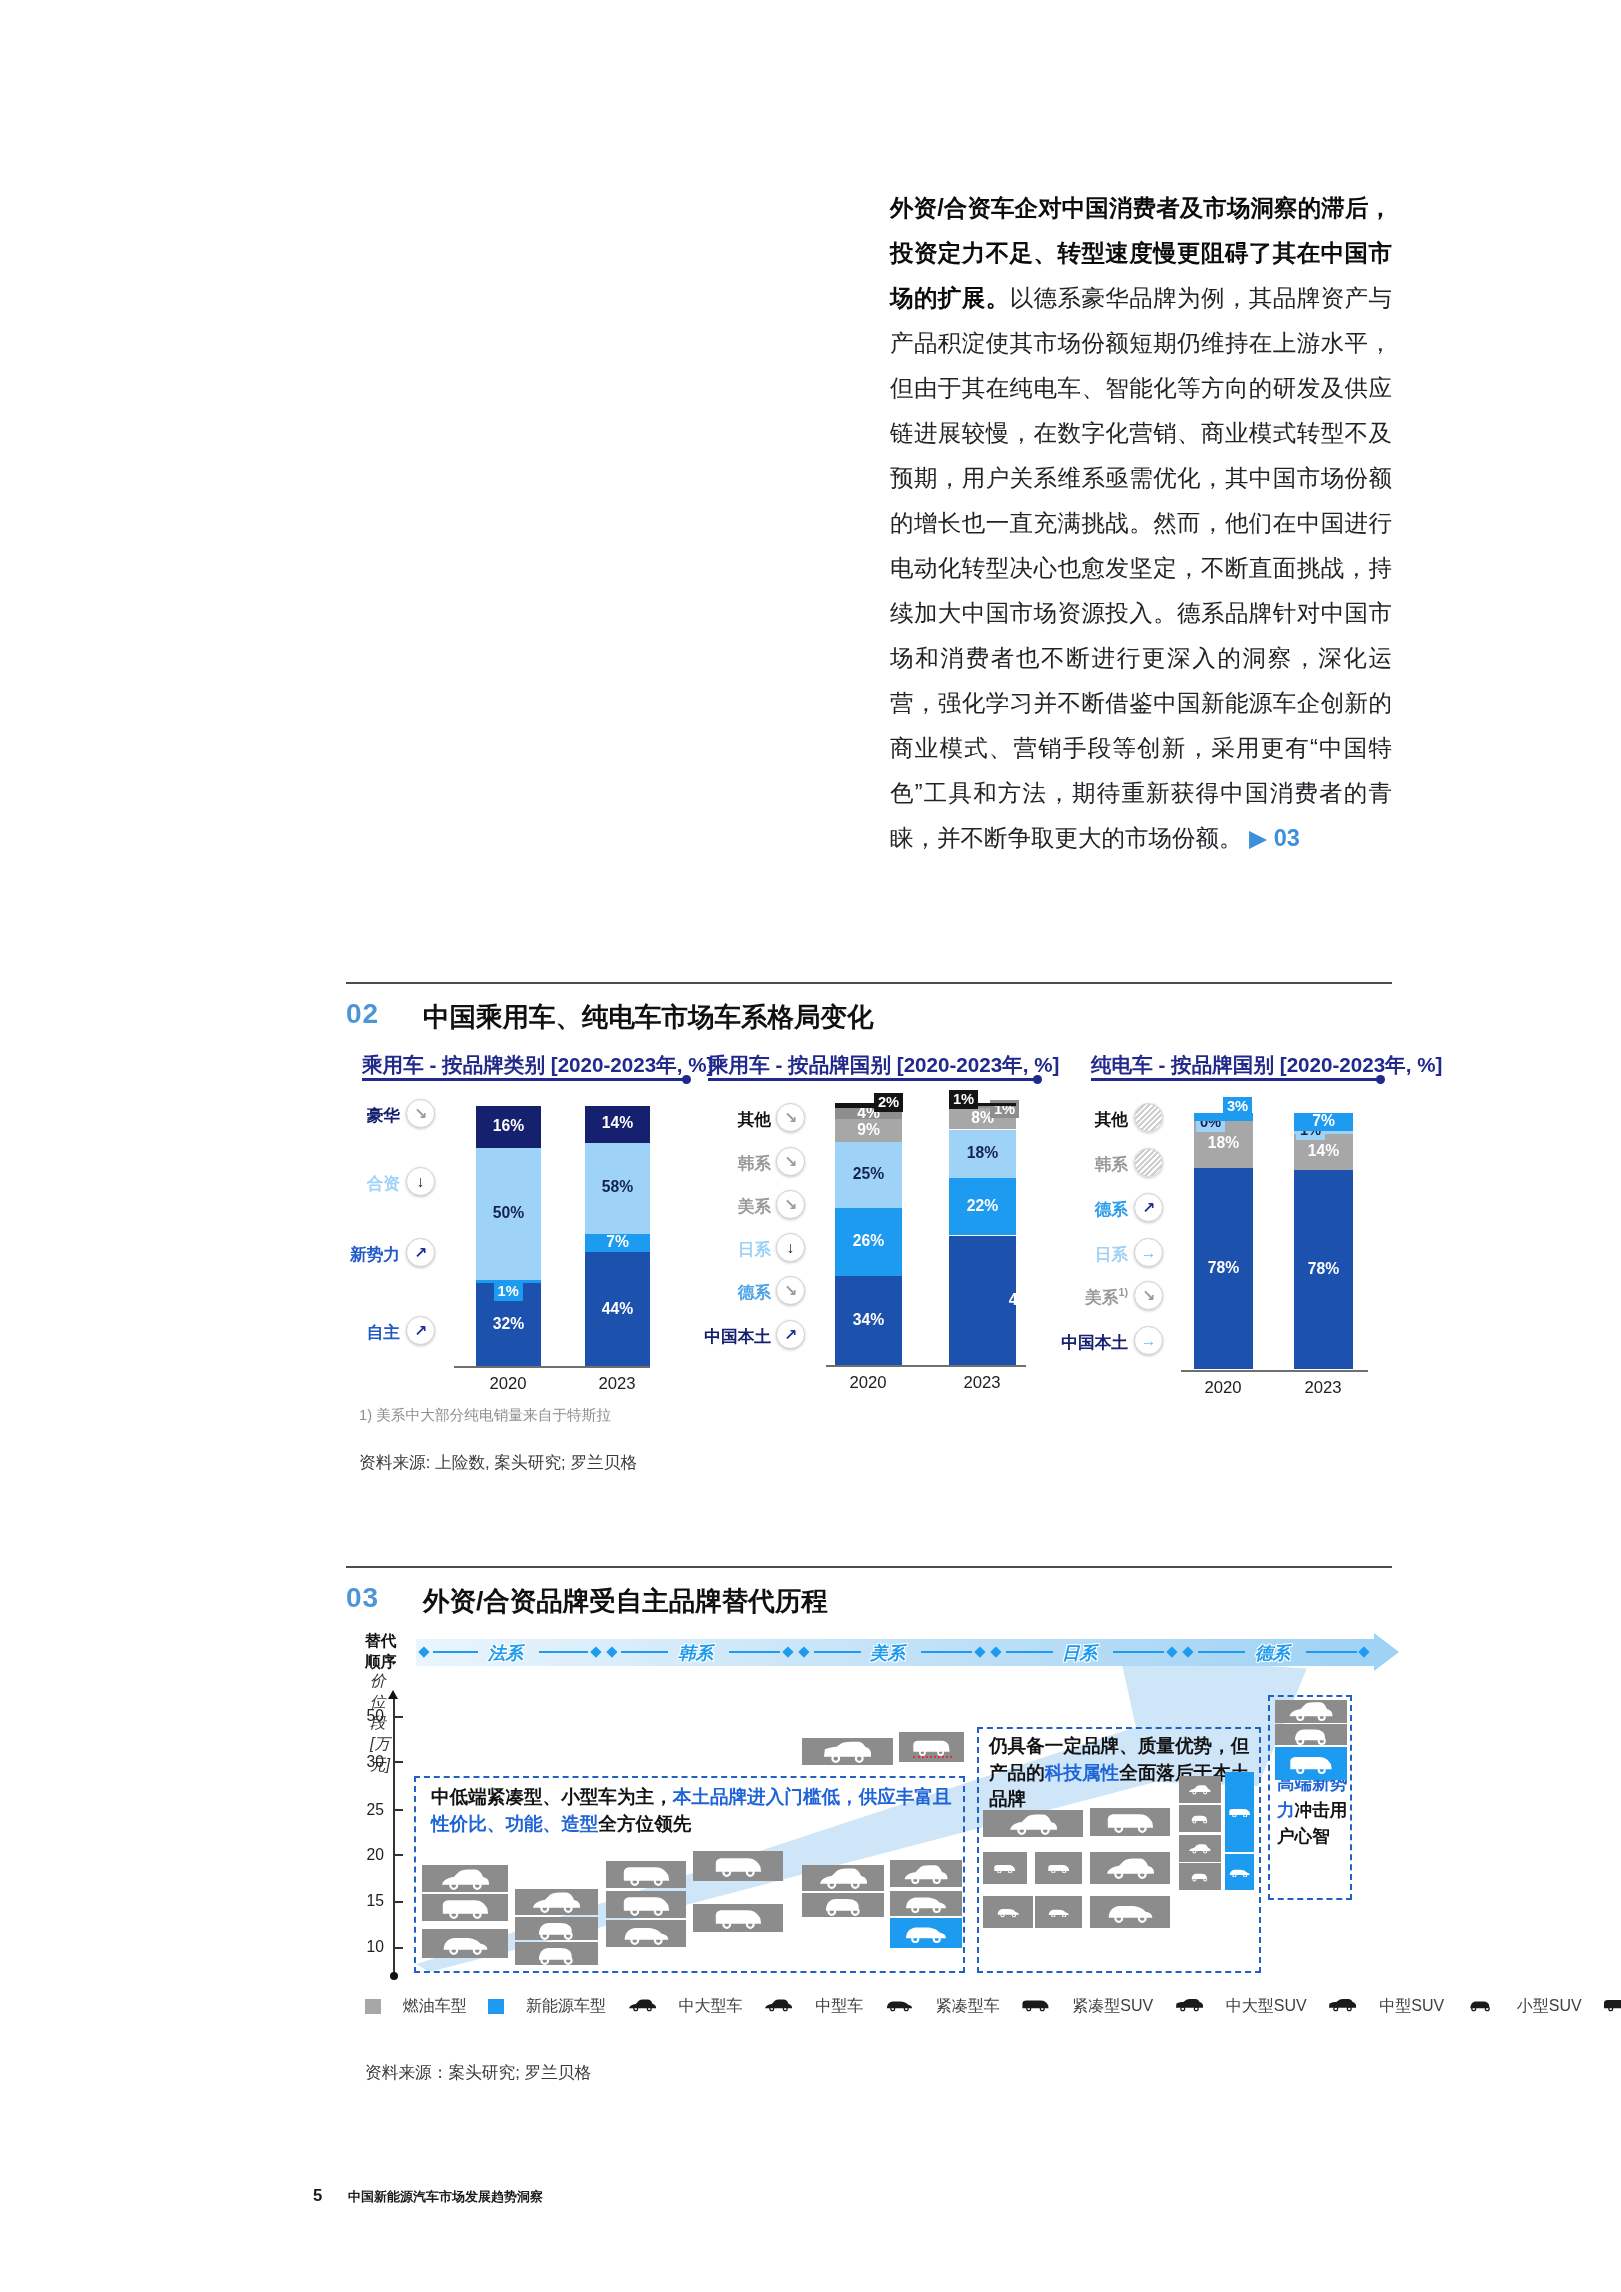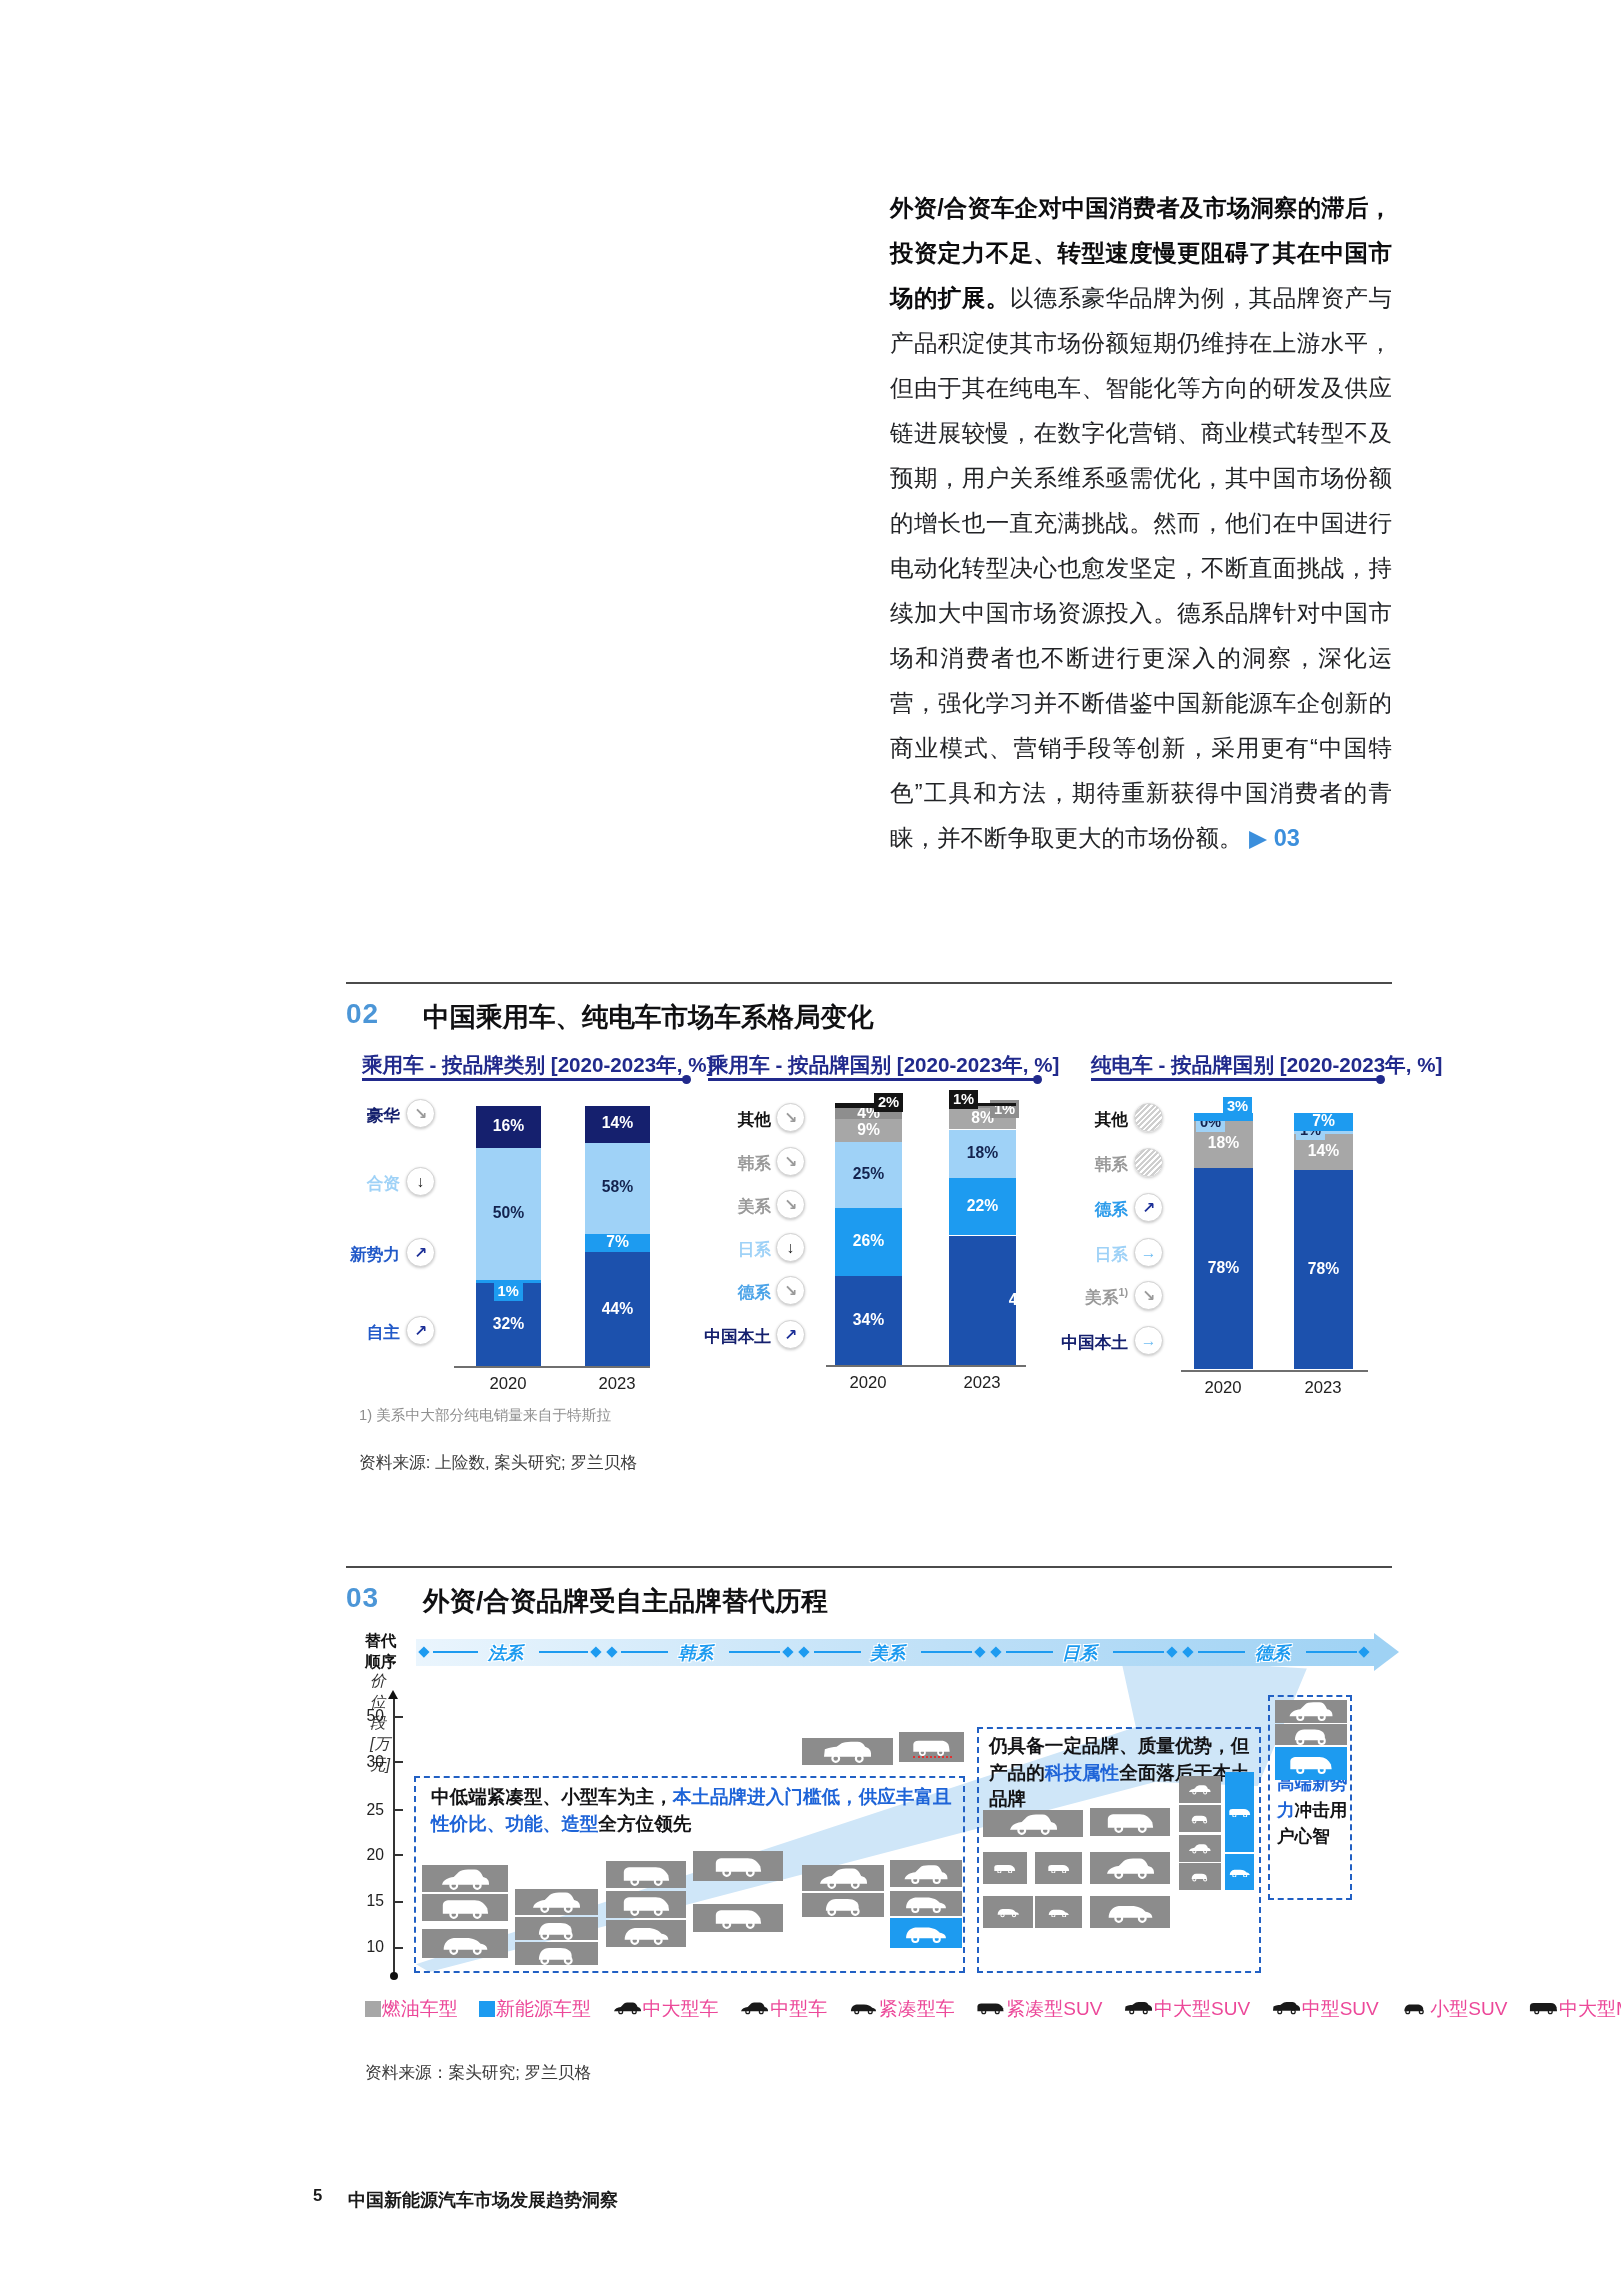--- a/index.html
+++ b/index.html
@@ -35,23 +35,23 @@
            text-shadow:1px 1px 0 #fff,-1px -1px 0 #fff,1px -1px 0 #fff,-1px 1px 0 #fff;white-space:nowrap;}
   .tlline{position:absolute;height:2px;background:#1d9bf0;}
   .tldia{position:absolute;width:7.8px;height:7.8px;background:#1d9bf0;transform:rotate(45deg);}
   .dashbox{position:absolute;border:2.9px dashed #2160c4;box-sizing:border-box;}
   .ann{position:absolute;font-size:18.6px;line-height:26.5px;font-weight:700;color:#131315;}
   .ann .blue{color:#1e64d8;}
   .carbox{position:absolute;background:#8c8c8c;display:flex;align-items:center;justify-content:center;overflow:hidden;}
   .carbox.nev{background:#1d9bf0;}
   .ytick{position:absolute;font-size:15.7px;color:#222;text-align:right;}
   .l3row{position:absolute;display:flex;align-items:center;gap:21.6px;}
-  .l3item{display:flex;align-items:center;gap:1px;font-size:19px;color:#ec4899;white-space:nowrap;}
+  .l3item{display:flex;align-items:center;gap:22px;font-size:16px;color:#404040;white-space:nowrap;}
   .sq{width:15.7px;height:15.7px;display:inline-block;}
-  .footerrow{font-size:18px;font-weight:700;color:#1a1a1a;}
+  .footerrow{font-size:13px;font-weight:700;color:#1a1a1a;}
   .pagenum{font-size:16.7px;font-weight:700;color:#1a1a1a;}
   sup{font-size:10.8px;}
 </style>
 </head>
 <body>
 
 <div class="abs col" id="intro-left" style="left:348px;top:186px;width:502px;">
   </div>
 <div class="abs col" id="intro-right" style="left:890px;top:186px;width:502px;">
     <p><span class="b">外资/合资车企对中国消费者及市场洞察的滞后，投资定力不足、转型速度慢更阻碍了其在中国市场的扩展。</span><span>以德系豪华品牌为例，其品牌资产与产品积淀使其市场份额短期仍维持在上游水平，但由于其在纯电车、智能化等方向的研发及供应链进展较慢，在数字化营销、商业模式转型不及预期，用户关系维系亟需优化，其中国市场份额的增长也一直充满挑战。然而，他们在中国进行电动化转型决心也愈发坚定，不断直面挑战，持续加大中国市场资源投入。德系品牌针对中国市场和消费者也不断进行更深入的洞察，深化运营，强化学习并不断借鉴中国新能源车企创新的商业模式、营销手段等创新，采用更有“中国特色”工具和方法，期待重新获得中国消费者的青睐，并不断争取更大的市场份额。</span><span class="link"> ▶ 03</span></p>

